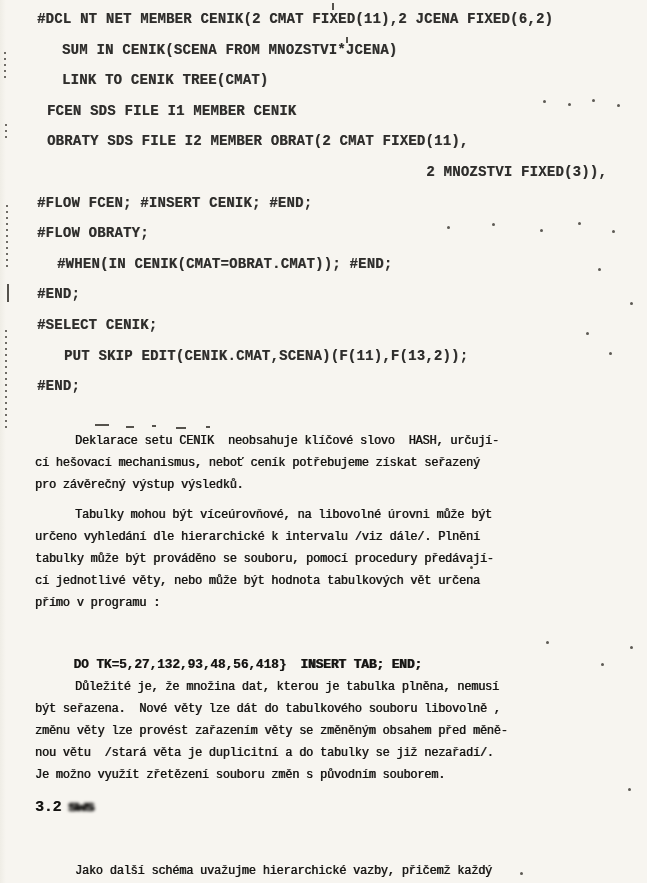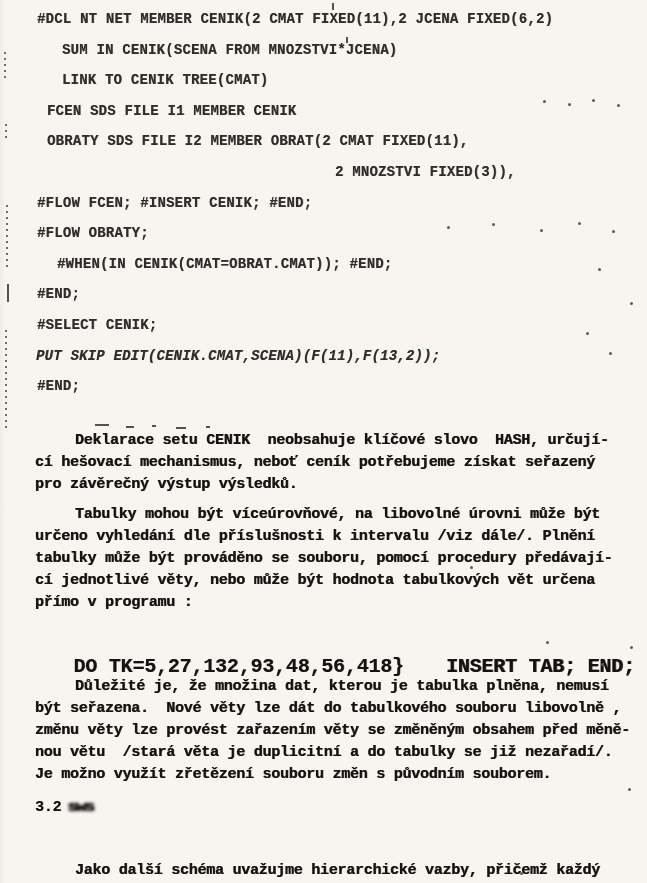--- a/index.html
+++ b/index.html
@@ -5,34 +5,34 @@
   html,body{margin:0;padding:0;width:647px;height:883px;overflow:hidden;}
   body{background:#f7f5f0;font-family:"Liberation Mono", monospace;}
   .page{position:relative;width:647px;height:883px;background:
     linear-gradient(90deg,#efede6 0,#f7f5f0 6px),#f7f5f0;}
   
   .code{position:absolute;top:4px;left:0;width:607px;}
   .cl{white-space:pre;font-size:14px;line-height:30.6px;height:30.6px;
       color:#2e2d2b;font-weight:600;letter-spacing:.2px;
       text-shadow:.4px 0 0 rgba(40,40,40,.55);filter:blur(.25px);}
   .i0{padding-left:37px;} .i1{padding-left:62px;} .i2{padding-left:47px;}
-  .i3{padding-left:57px;} .i4{padding-left:36px;font-style:italic;} .i5{padding-left:270px;}
-  .i6{padding-left:335px;}
+  .i3{padding-left:57px;} .i4{padding-left:64px;} .i5{padding-left:270px;}
+  .i6{padding-left:335px;text-align:right;}
   
   .para{position:absolute;left:35px;width:595px;}
-  .tl{white-space:pre;font-size:15px;line-height:22px;color:#141311;
-      font-weight:700;letter-spacing:-.25px;
+  .tl{white-space:pre;font-size:12px;line-height:22px;color:#141311;
+      font-weight:400;letter-spacing:-.25px;
       text-shadow:.5px 0 0 rgba(20,19,17,.65), -.3px 0 0 rgba(20,19,17,.35);
       filter:blur(.2px);}
   .first{padding-left:40px;}
   .p1{top:430px;} .p2{top:504px;} .p3{top:676px;} .p4{top:860px;}
   .doline{position:absolute;left:35px;top:637px;white-space:pre;}
-  .doline span{font-size:20px;color:#141311;font-weight:700;letter-spacing:-.2px;
+  .doline span{font-size:13px;color:#141311;font-weight:700;letter-spacing:-.2px;
       text-shadow:.5px 0 0 rgba(20,19,17,.6);filter:blur(.2px);}
-  .doline .rhs{margin-left:42px;text-shadow:.8px 0 0 rgba(20,19,17,.8);}
+  .doline .rhs{margin-left:14px;text-shadow:.8px 0 0 rgba(20,19,17,.8);}
   .heading{position:absolute;left:35px;top:799px;font-size:15px;font-weight:700;
       color:#141311;letter-spacing:-.2px;text-shadow:.5px 0 0 rgba(20,19,17,.6);}
   .smudge{display:inline-block;filter:blur(1.4px);font-weight:700;
       transform:scaleX(1.15);letter-spacing:-1.5px;margin-left:8px;
       text-shadow:0 0 1px #000,.8px 0 0 #000;}
   
   .art{position:absolute;pointer-events:none;}
   .dotv{width:2px;background:repeating-linear-gradient(to bottom,#6f6c66 0 2px,transparent 2px 6px);}
   .dot{width:3px;height:3px;border-radius:50%;background:#5d5a54;}
   .dash{height:2px;background:#55524c;}
@@ -60,21 +60,21 @@
   </section>
 
   <section class="para p1">
     <div class="tl first">Deklarace setu CENIK  neobsahuje klíčové slovo  HASH, určují-</div>
     <div class="tl">cí hešovací mechanismus, neboť ceník potřebujeme získat seřazený</div>
     <div class="tl">pro závěrečný výstup výsledků.</div>
   </section>
 
   <section class="para p2">
     <div class="tl first">Tabulky mohou být víceúrovňové, na libovolné úrovni může být</div>
-    <div class="tl">určeno vyhledání dle příslušnosti k intervalu /viz dále/. Plnění</div>
+    <div class="tl">určeno vyhledání dle hierarchické k intervalu /viz dále/. Plnění</div>
     <div class="tl">tabulky může být prováděno se souboru, pomocí procedury předávají-</div>
     <div class="tl">cí jednotlivé věty, nebo může být hodnota tabulkových vět určena</div>
     <div class="tl">přímo v programu :</div>
   </section>
 
   <div class="doline">
     <span>DO TK=5,27,132,93,48,56,418}</span><span class="rhs">INSERT TAB; END;</span>
   </div>
 
   <section class="para p3">

